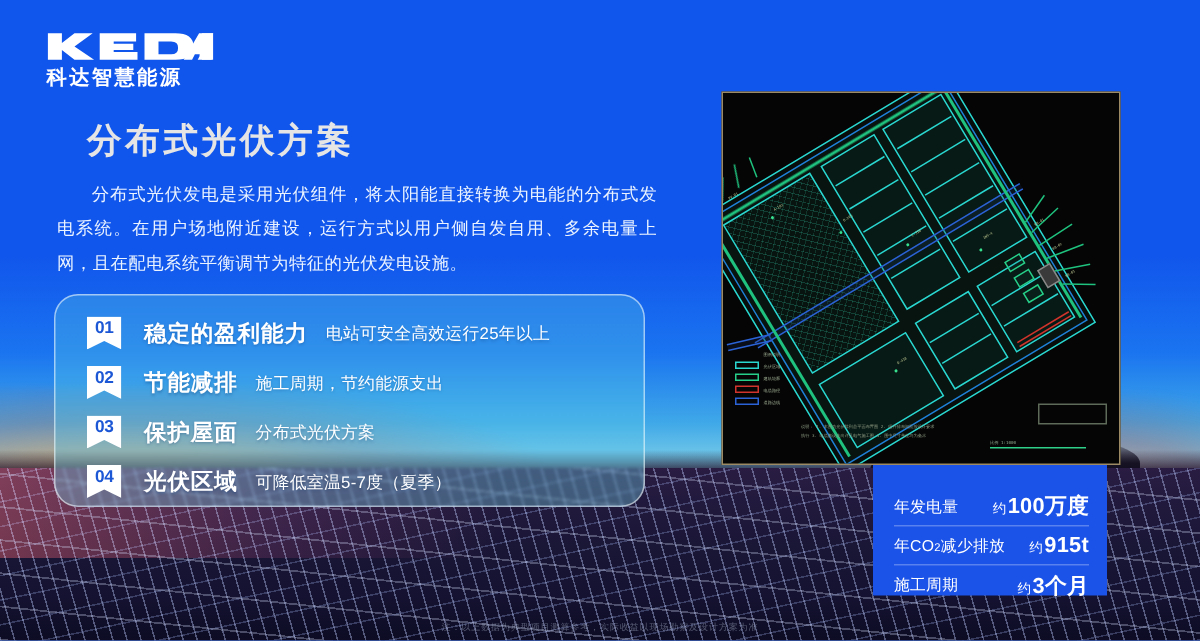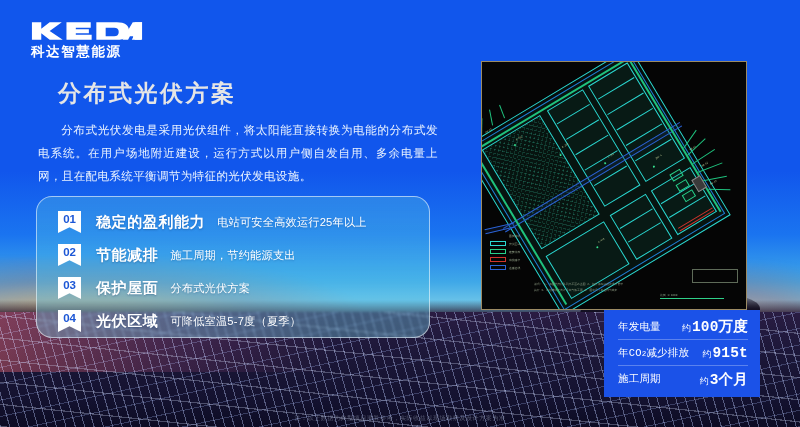--- a/index.html
+++ b/index.html
@@ -224,24 +224,23 @@
   }
   .cad-scalebar .sb { height: 1px; background: #2fd089; }
   .cad-scalebar .sbt { font-size: 2.8px; color: #8ea98e; margin-bottom: 1px; font-family:"DejaVu Sans Mono", monospace;}
   .cad-title-blk {
     position: absolute; right: 8px; bottom: 26px; width: 46px; height: 14px;
     border: .6px solid #5e6b58;
   }
 
   
   .stats {
-    position: absolute; left: 604px; top: 310px; width: 156px; height: 87px;
+    position: absolute; left: 582px; top: 310px; width: 156px; height: 87px;
     background: #1b52e8;
-    padding: 4px 12px 4px 14px;
-    font-family: Liberation Mono, monospace;
+    padding: 15px 12px 4px 14px;
   }
   .stat-row {
     display: flex; align-items: center; height: 26px;
     border-bottom: 1px solid rgba(255,255,255,.28);
   }
   .stat-row:last-child { border-bottom: none; }
   .stat-label {
     font-size: 10.5px; color: #ffffff; white-space: nowrap;
     letter-spacing: .2px; flex: 0 0 auto;
   }

